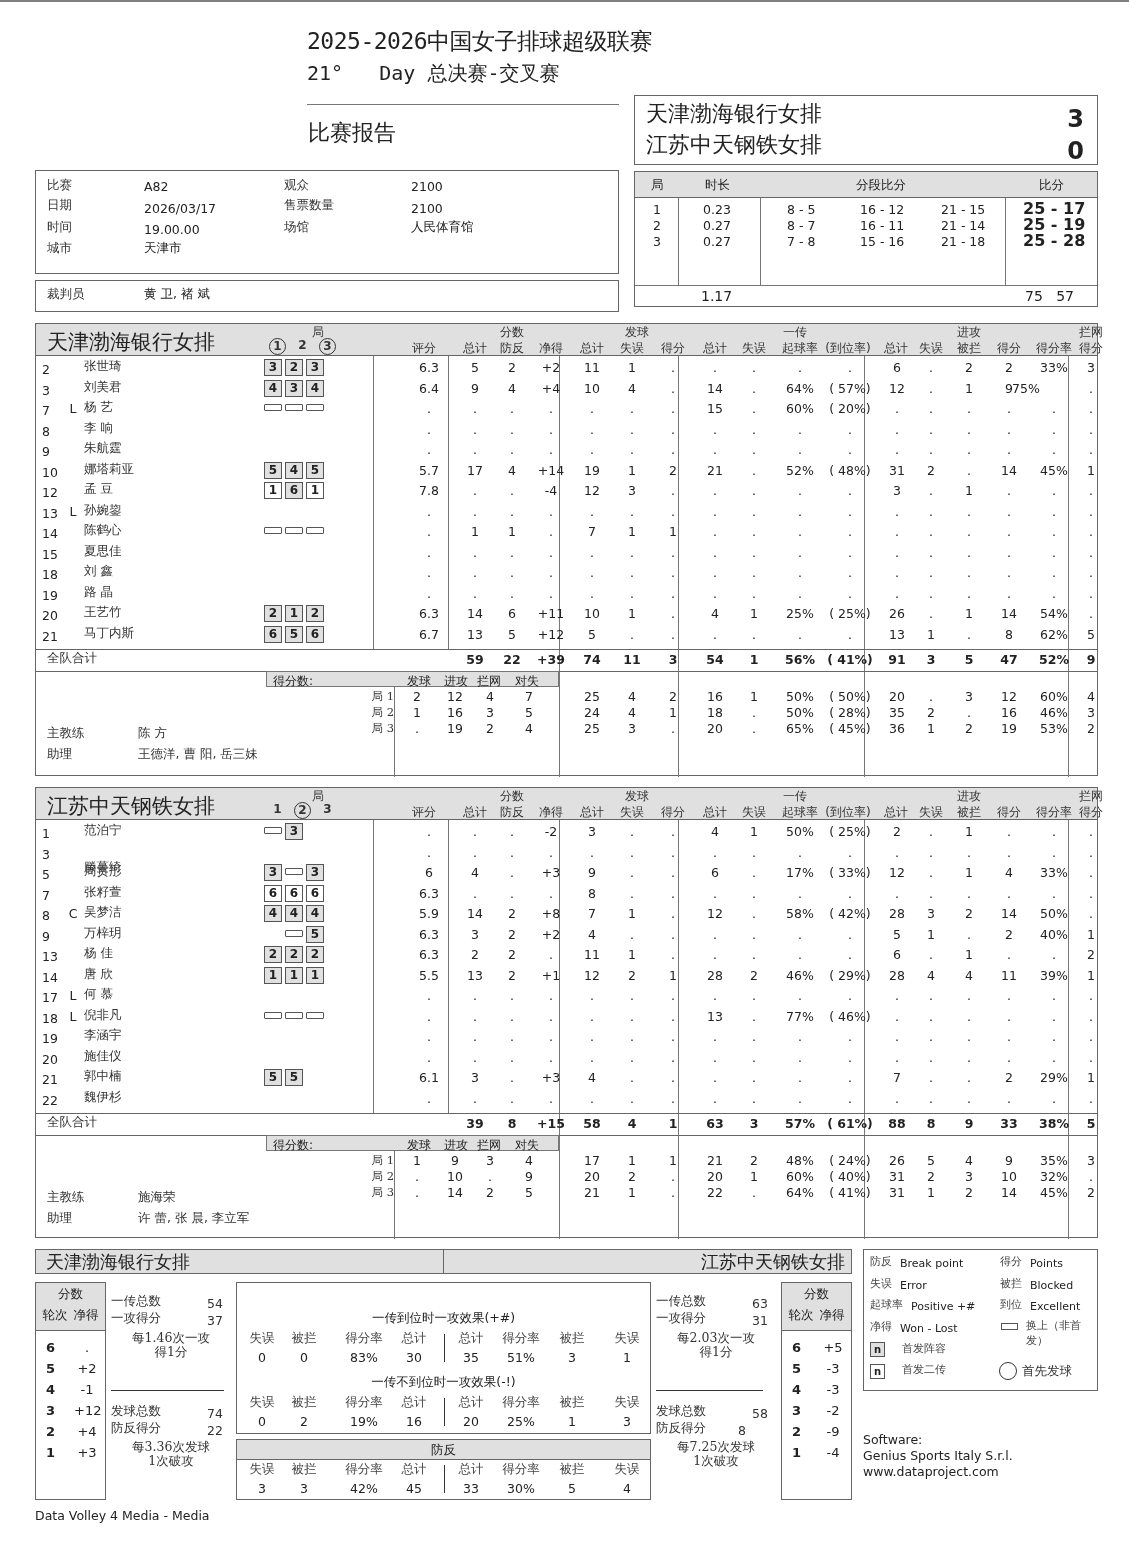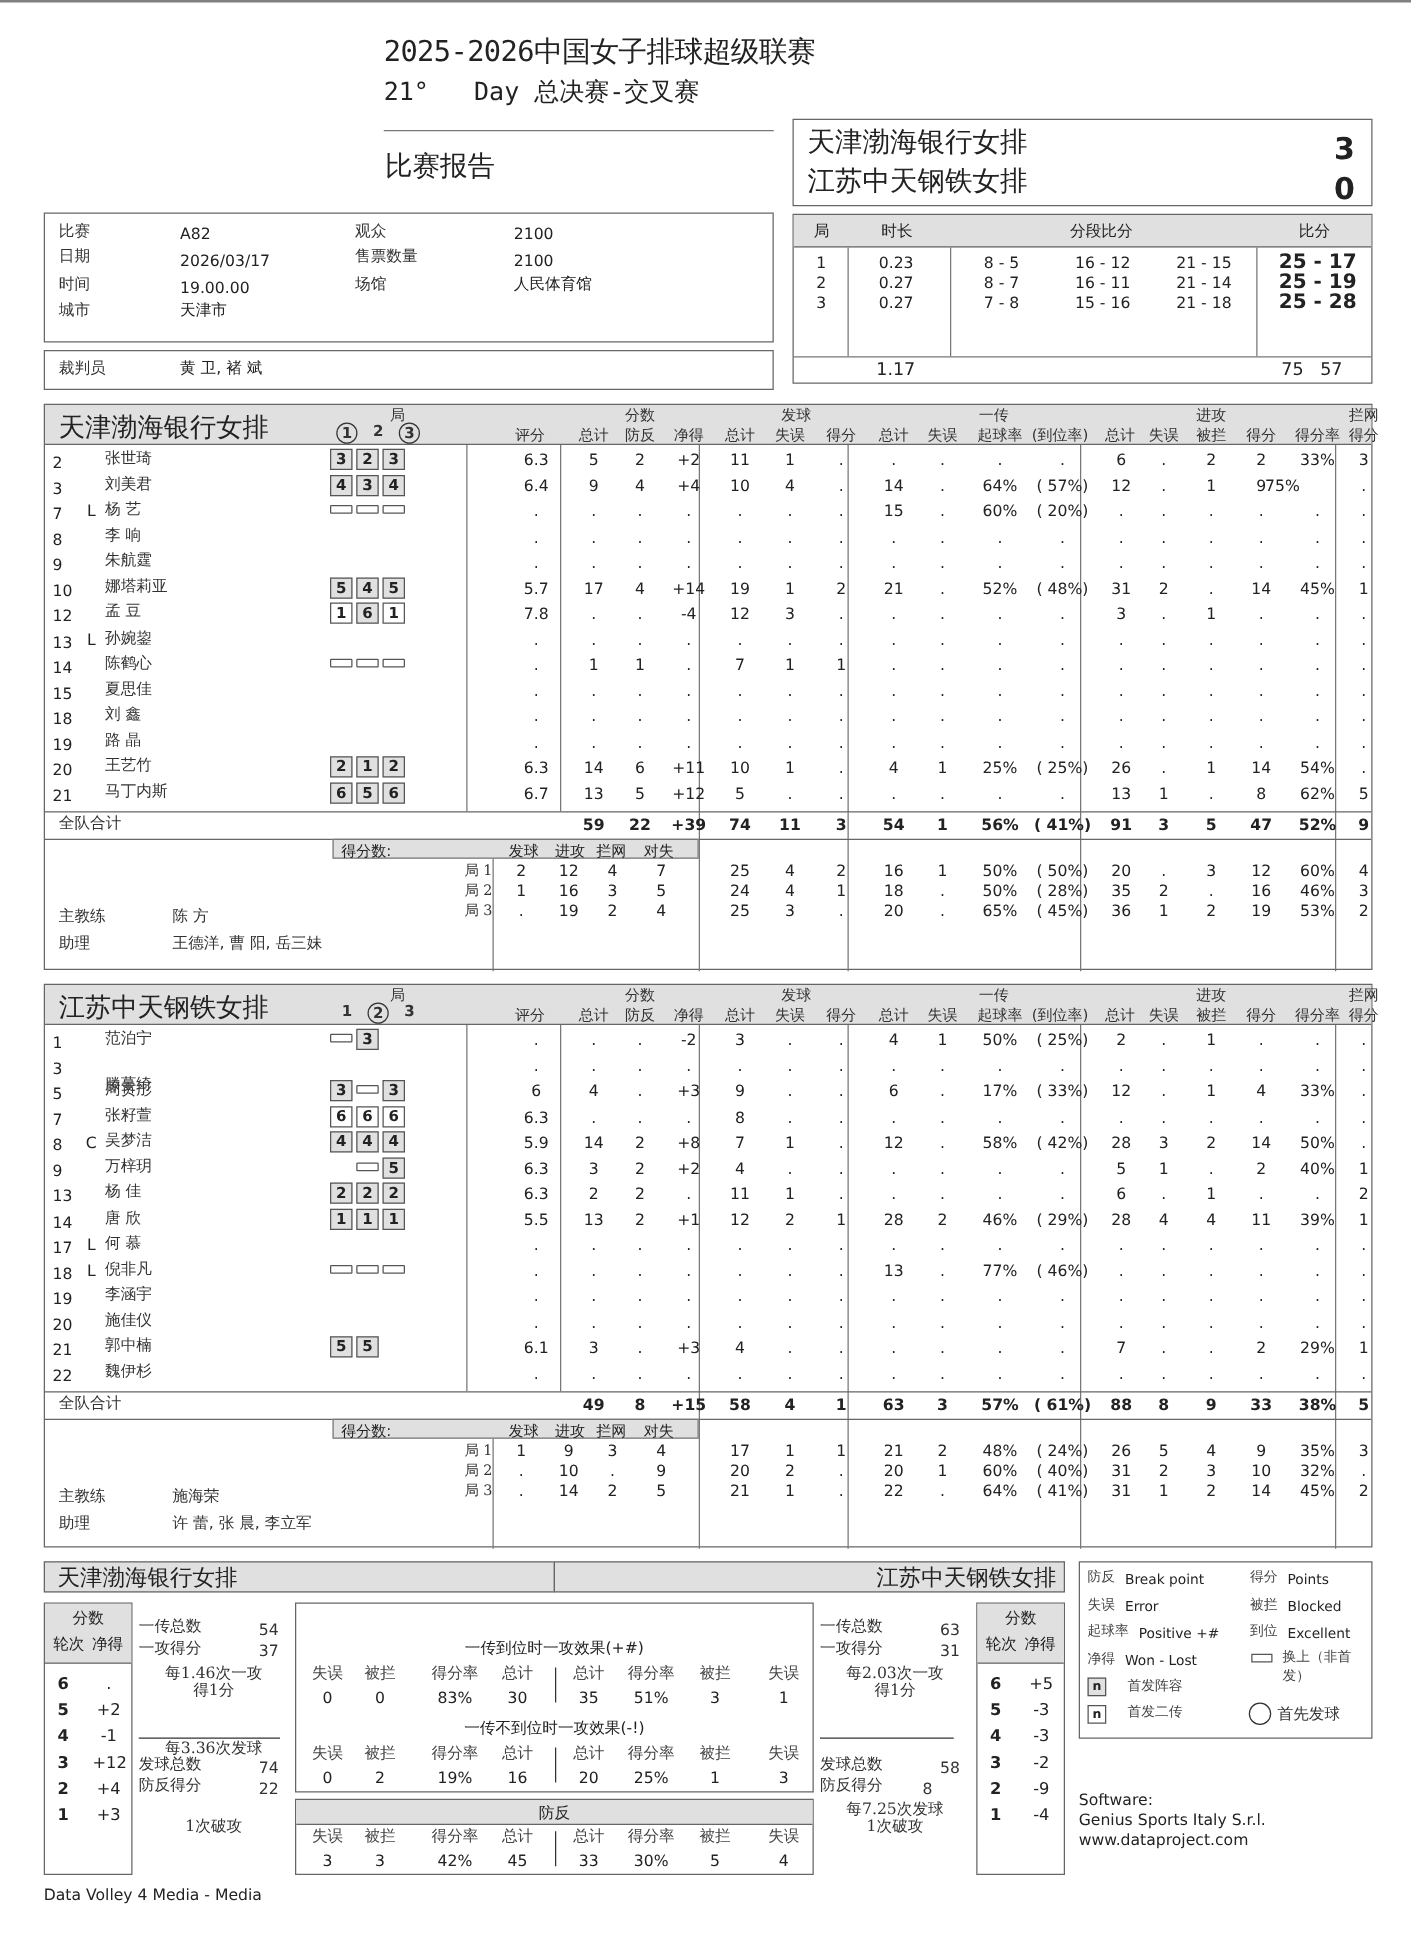--- a/index.html
+++ b/index.html
@@ -969,21 +969,21 @@
       <span class="c" style="left:846px;width:30px">.</span>
       <span class="c" style="left:880px;width:30px">.</span>
       <span class="c" style="left:918px;width:30px">.</span>
       <span class="c" style="left:958px;width:30px">.</span>
       <span class="c" style="left:998px;width:40px">.</span>
       <span class="c" style="left:1045px;width:20px">.</span>
     </div>
     <div class="hl" style="left:0;top:325px;width:100%"></div>
     <div class="tot" style="top:325px">
       <span class="c" style="left:11px;top:1px;font-weight:normal;color:#333">全队合计</span>
-      <span class="c" style="left:424px;width:30px">49</span>
+      <span class="c" style="left:424px;width:30px">39</span>
       <span class="c" style="left:461px;width:30px">8</span>
       <span class="c" style="left:497px;width:36px">+15</span>
       <span class="c" style="left:540px;width:32px">58</span>
       <span class="c" style="left:581px;width:30px">4</span>
       <span class="c" style="left:622px;width:30px">1</span>
       <span class="c" style="left:664px;width:30px">63</span>
       <span class="c" style="left:703px;width:30px">3</span>
       <span class="c" style="left:744px;width:40px">57%</span>
       <span class="c" style="left:786px;width:56px">( 61%)</span>
       <span class="c" style="left:846px;width:30px">88</span>
@@ -1140,21 +1140,21 @@
     <span class="sum" style="left:193px;top:1296px;width:30px;text-align:right">54</span>
     <span class="sum" style="left:111px;top:1310px">一攻得分</span>
     <span class="sum" style="left:193px;top:1313px;width:30px;text-align:right">37</span>
     <span class="sum-note" style="left:106px;top:1330px;width:130px">每1.46次一攻</span>
     <span class="sum-note" style="left:106px;top:1344px;width:130px">得1分</span>
     <div class="abs" style="left:111px;top:1390px;width:113px;height:1px;background:#333"></div>
     <span class="sum" style="left:111px;top:1403px">发球总数</span>
     <span class="sum" style="left:193px;top:1406px;width:30px;text-align:right">74</span>
     <span class="sum" style="left:111px;top:1420px">防反得分</span>
     <span class="sum" style="left:193px;top:1423px;width:30px;text-align:right">22</span>
-    <span class="sum-note" style="left:106px;top:1390px;width:130px">每3.36次发球</span>
+    <span class="sum-note" style="left:106px;top:1439px;width:130px">每3.36次发球</span>
     <span class="sum-note" style="left:106px;top:1453px;width:130px">1次破攻</span>
   </div>
 <div id="sum-away">
     <span class="sum" style="left:656px;top:1293px">一传总数</span>
     <span class="sum" style="left:738px;top:1296px;width:30px;text-align:right">63</span>
     <span class="sum" style="left:656px;top:1310px">一攻得分</span>
     <span class="sum" style="left:738px;top:1313px;width:30px;text-align:right">31</span>
     <span class="sum-note" style="left:651px;top:1330px;width:130px">每2.03次一攻</span>
     <span class="sum-note" style="left:651px;top:1344px;width:130px">得1分</span>
     <div class="abs" style="left:656px;top:1390px;width:107px;height:1px;background:#333"></div>

